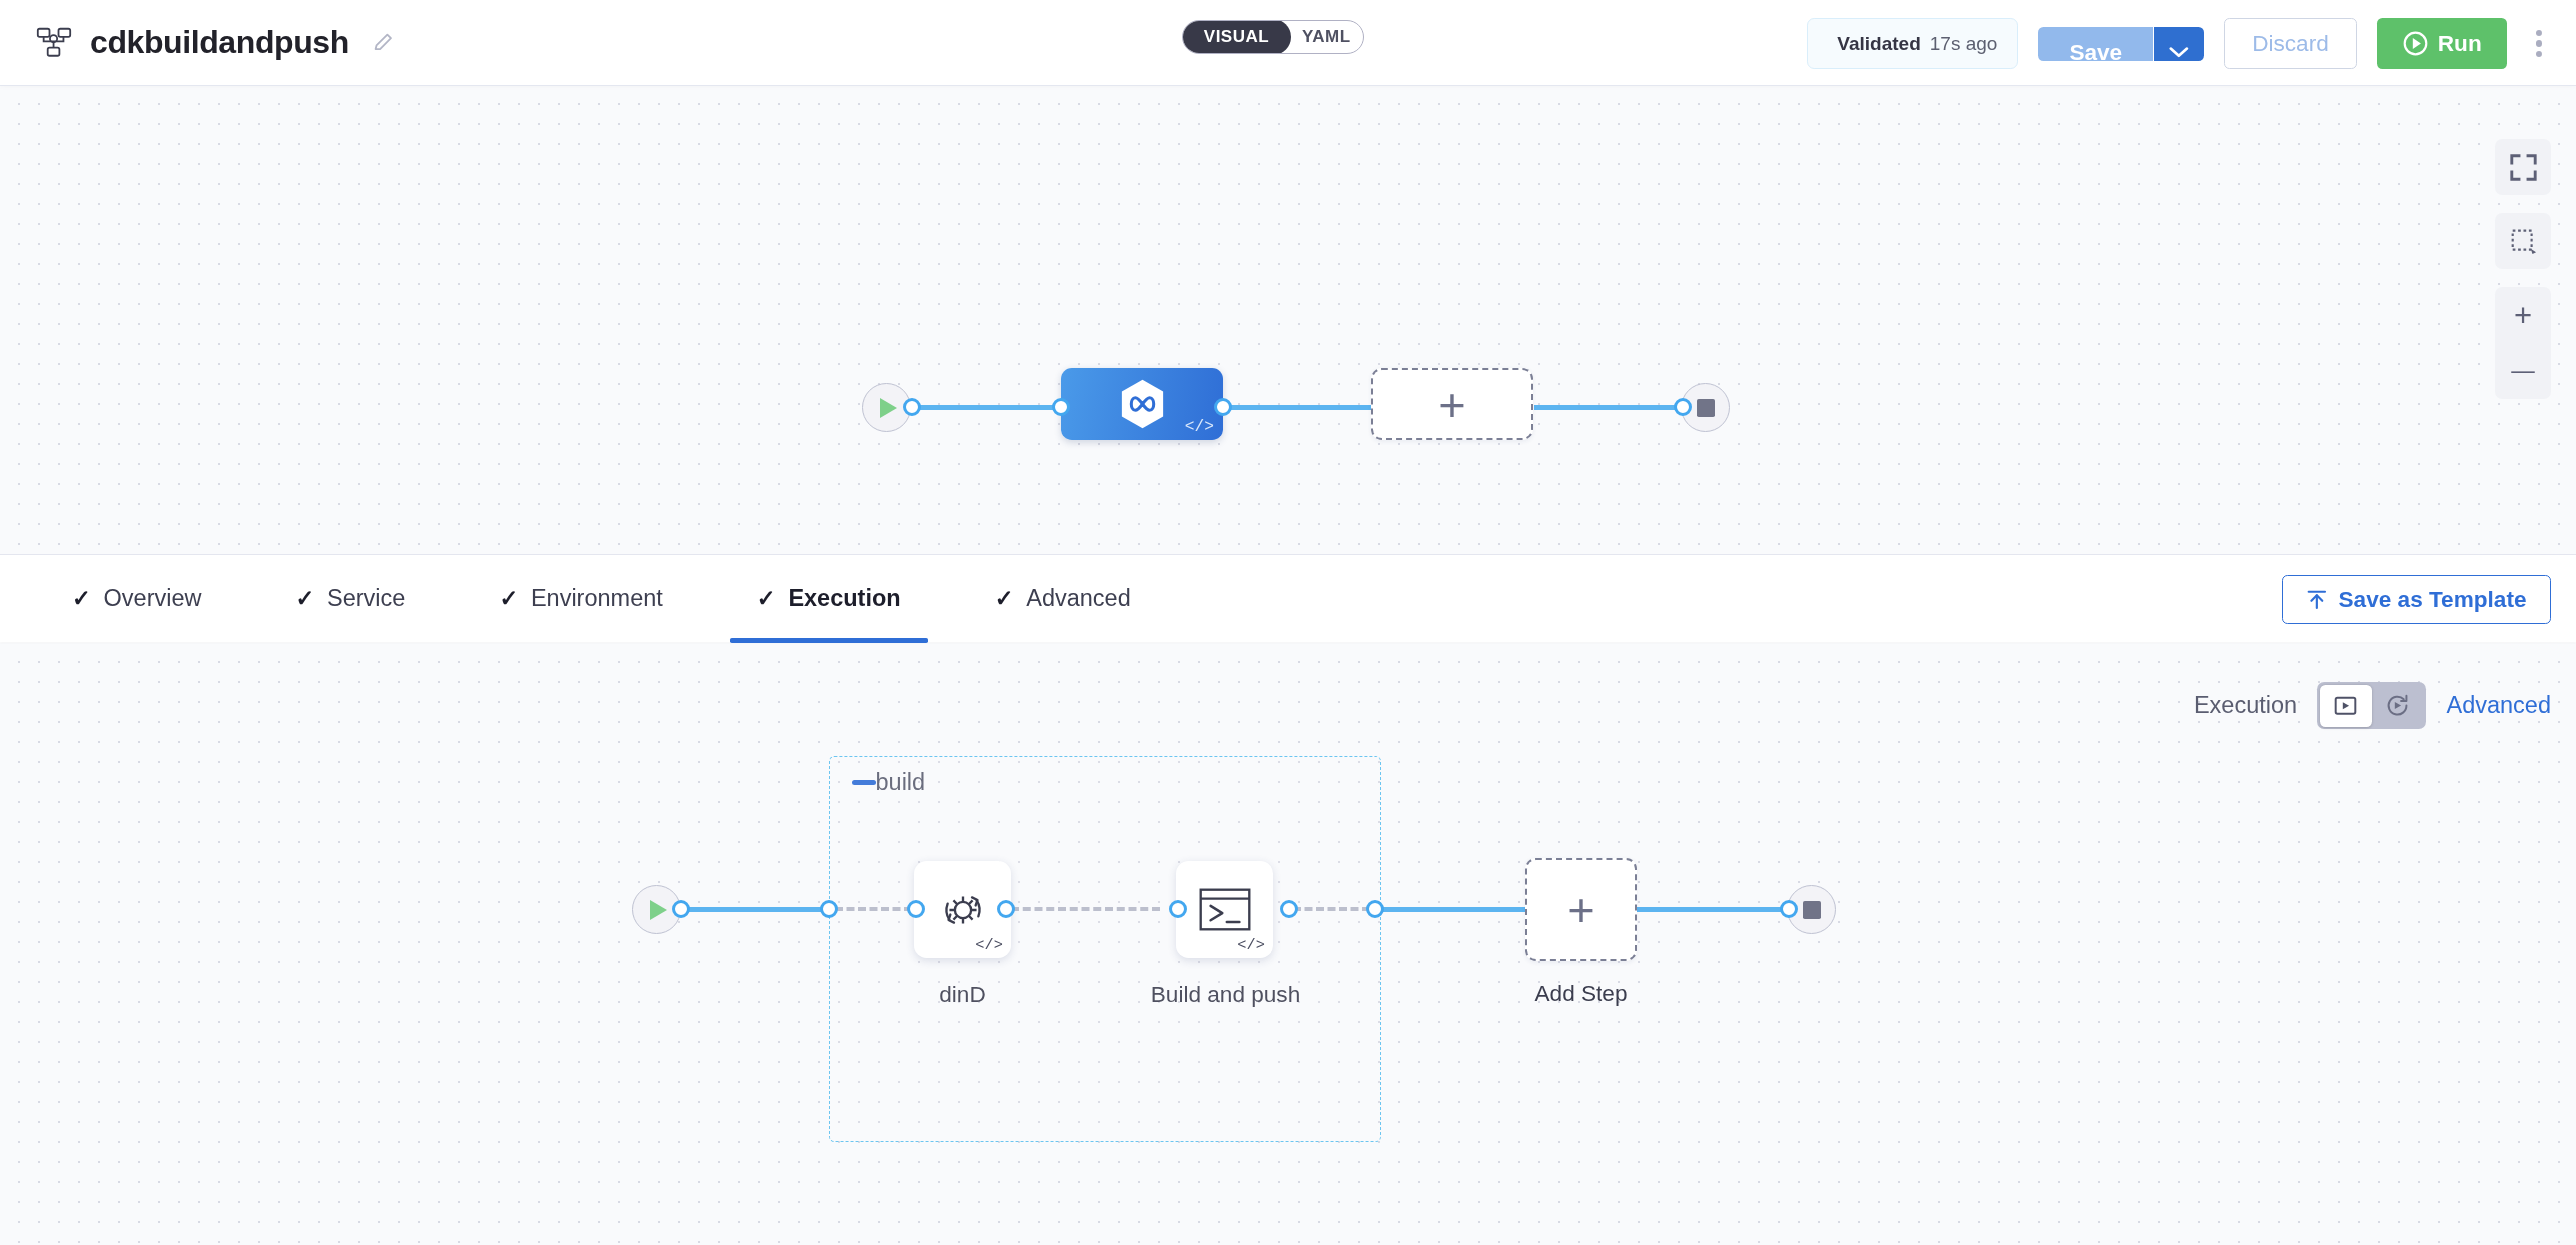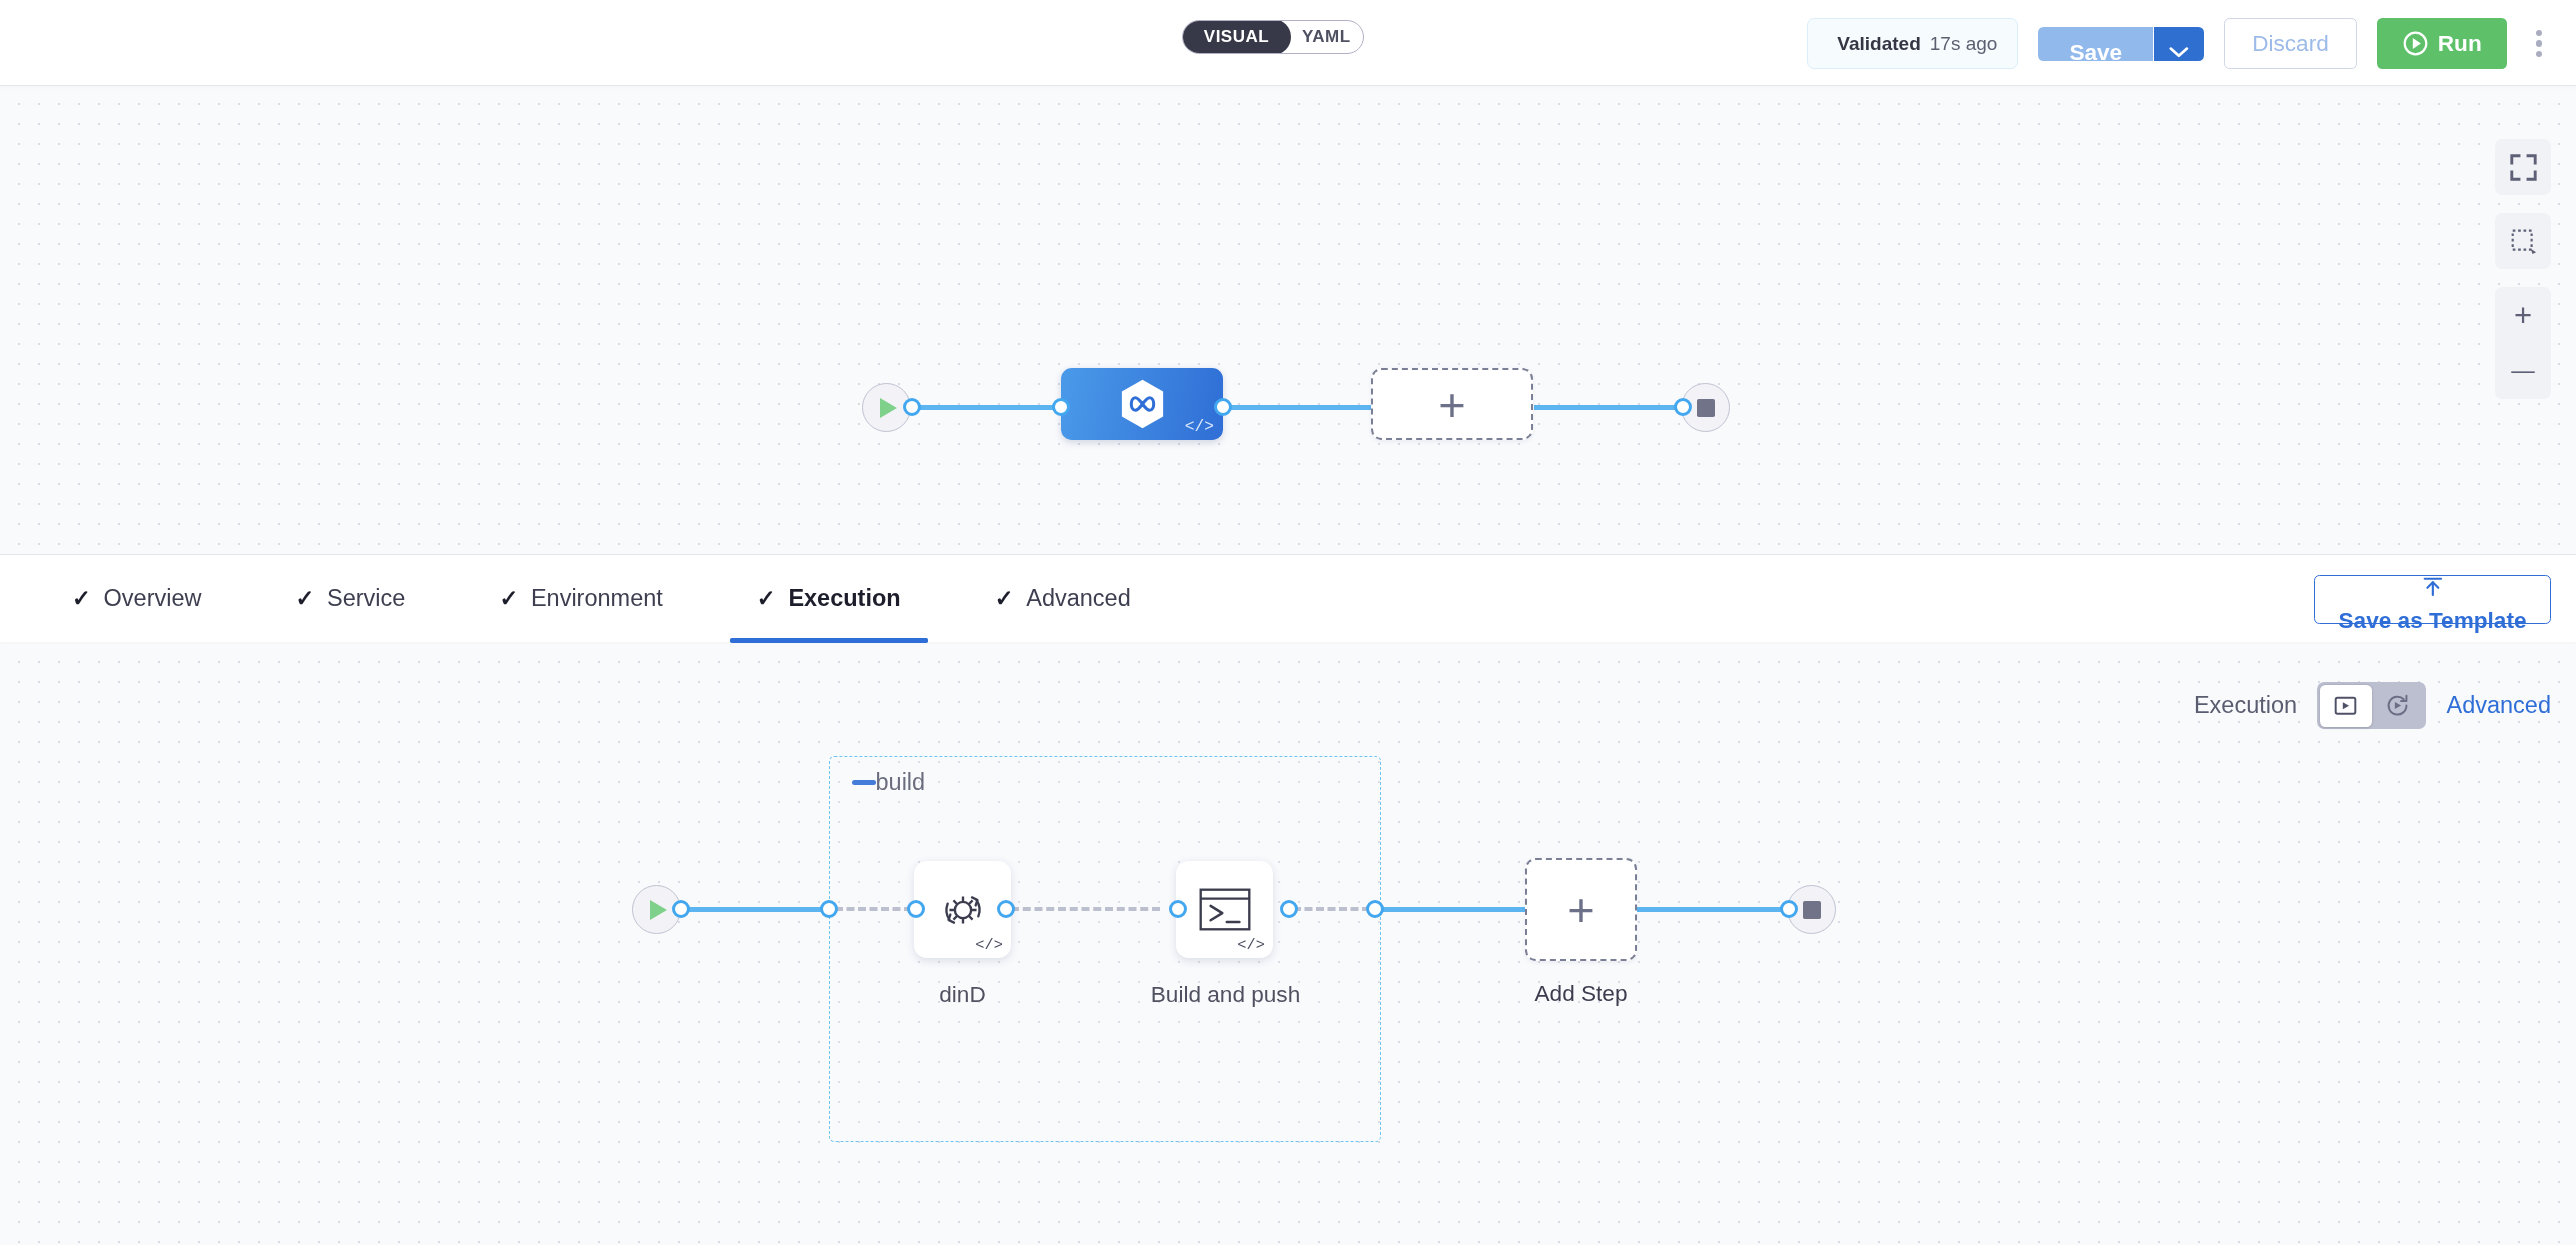--- a/index.html
+++ b/index.html
@@ -208,21 +208,21 @@
     content: ""; position: absolute; left: 0; right: 0; bottom: 0;
     height: 4.5px; background: #2f6ed6; border-radius: 1.8px;
   }
   .tab-check { font-size: 22.6px; color: #1d1e2b; font-weight: bold; }
   .tpl-btn {
     position: absolute; right: 25px; top: 20px;
     height: 49px; padding: 0 23.5px;
     border: 1.4px solid #2f6ed6; border-radius: 5.4px;
     color: #2f6ed6; font-size: 22.6px; font-weight: bold;
     display: flex; align-items: center; gap: 10.8px;
-    background: #fff; cursor: pointer; flex-direction: column;
+    background: #fff; cursor: pointer;
   }
 
   
   .exec-row {
     position: absolute; right: 25px; top: 682px;
     display: flex; align-items: center; gap: 20px; z-index: 9;
   }
   .exec-label { font-size: 23.5px; color: #5a5d70; }
   .er-toggle {
     display: flex; background: #bcbfd0; border-radius: 7.2px;
@@ -232,20 +232,38 @@
     width: 52px; height: 42px; border-radius: 5.4px;
     display: flex; align-items: center; justify-content: center; cursor: pointer;
   }
   .er-seg.active { background: #ffffff; box-shadow: 0 0.9px 2.7px rgba(0,0,0,0.18); }
   .rollback-label { font-size: 23.5px; color: #2f6ed6; cursor: pointer; }
 </style>
 </head>
 <body>
 
 <div class="header">
+  <div class="hdr-left">
+    <span class="pipeline-icon">
+      <svg width="36" height="32.5" viewBox="0 0 40 36">
+        <rect x="2" y="3" width="13" height="9" rx="2" fill="none" stroke="#3b3d4e" stroke-width="2"></rect>
+        <rect x="25" y="3" width="13" height="9" rx="2" fill="none" stroke="#3b3d4e" stroke-width="2"></rect>
+        <rect x="13" y="24" width="13" height="9" rx="2" fill="none" stroke="#3b3d4e" stroke-width="2"></rect>
+        <circle cx="19.5" cy="14" r="4" fill="none" stroke="#3b3d4e" stroke-width="2"></circle>
+        <path d="M8.5 12 L8.5 17 L30.5 17 L30.5 12" fill="none" stroke="#3b3d4e" stroke-width="2"></path>
+        <path d="M19.5 18 L19.5 24" fill="none" stroke="#3b3d4e" stroke-width="2"></path>
+      </svg>
+    </span>
+    <span class="hdr-title">cdkbuildandpush</span>
+    <span class="edit-pencil">
+      <svg width="23.5" height="23.5" viewBox="0 0 26 26">
+        <path d="M4 20 L5 16 L17 4 L21 8 L9 20 Z" fill="none" stroke="#b3b6c6" stroke-width="2" stroke-linejoin="round"></path>
+      </svg>
+    </span>
+  </div>
 
   <div class="hdr-center">
     <div class="seg-toggle">
       <div class="seg-item active">VISUAL</div>
       <div class="seg-item">YAML</div>
     </div>
   </div>
 
   <div class="hdr-right">
     <div class="validated-badge">

